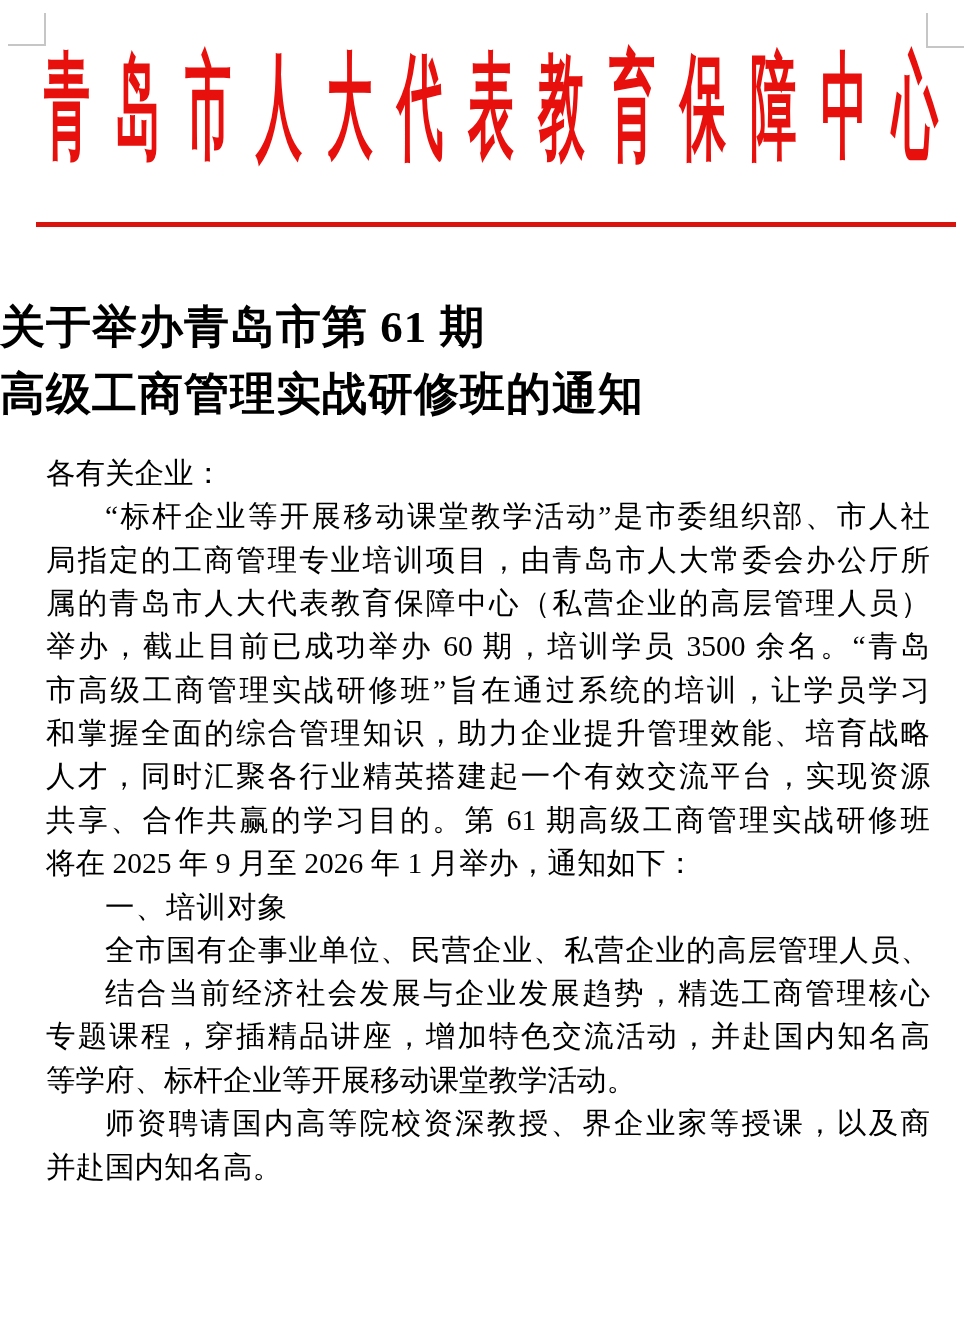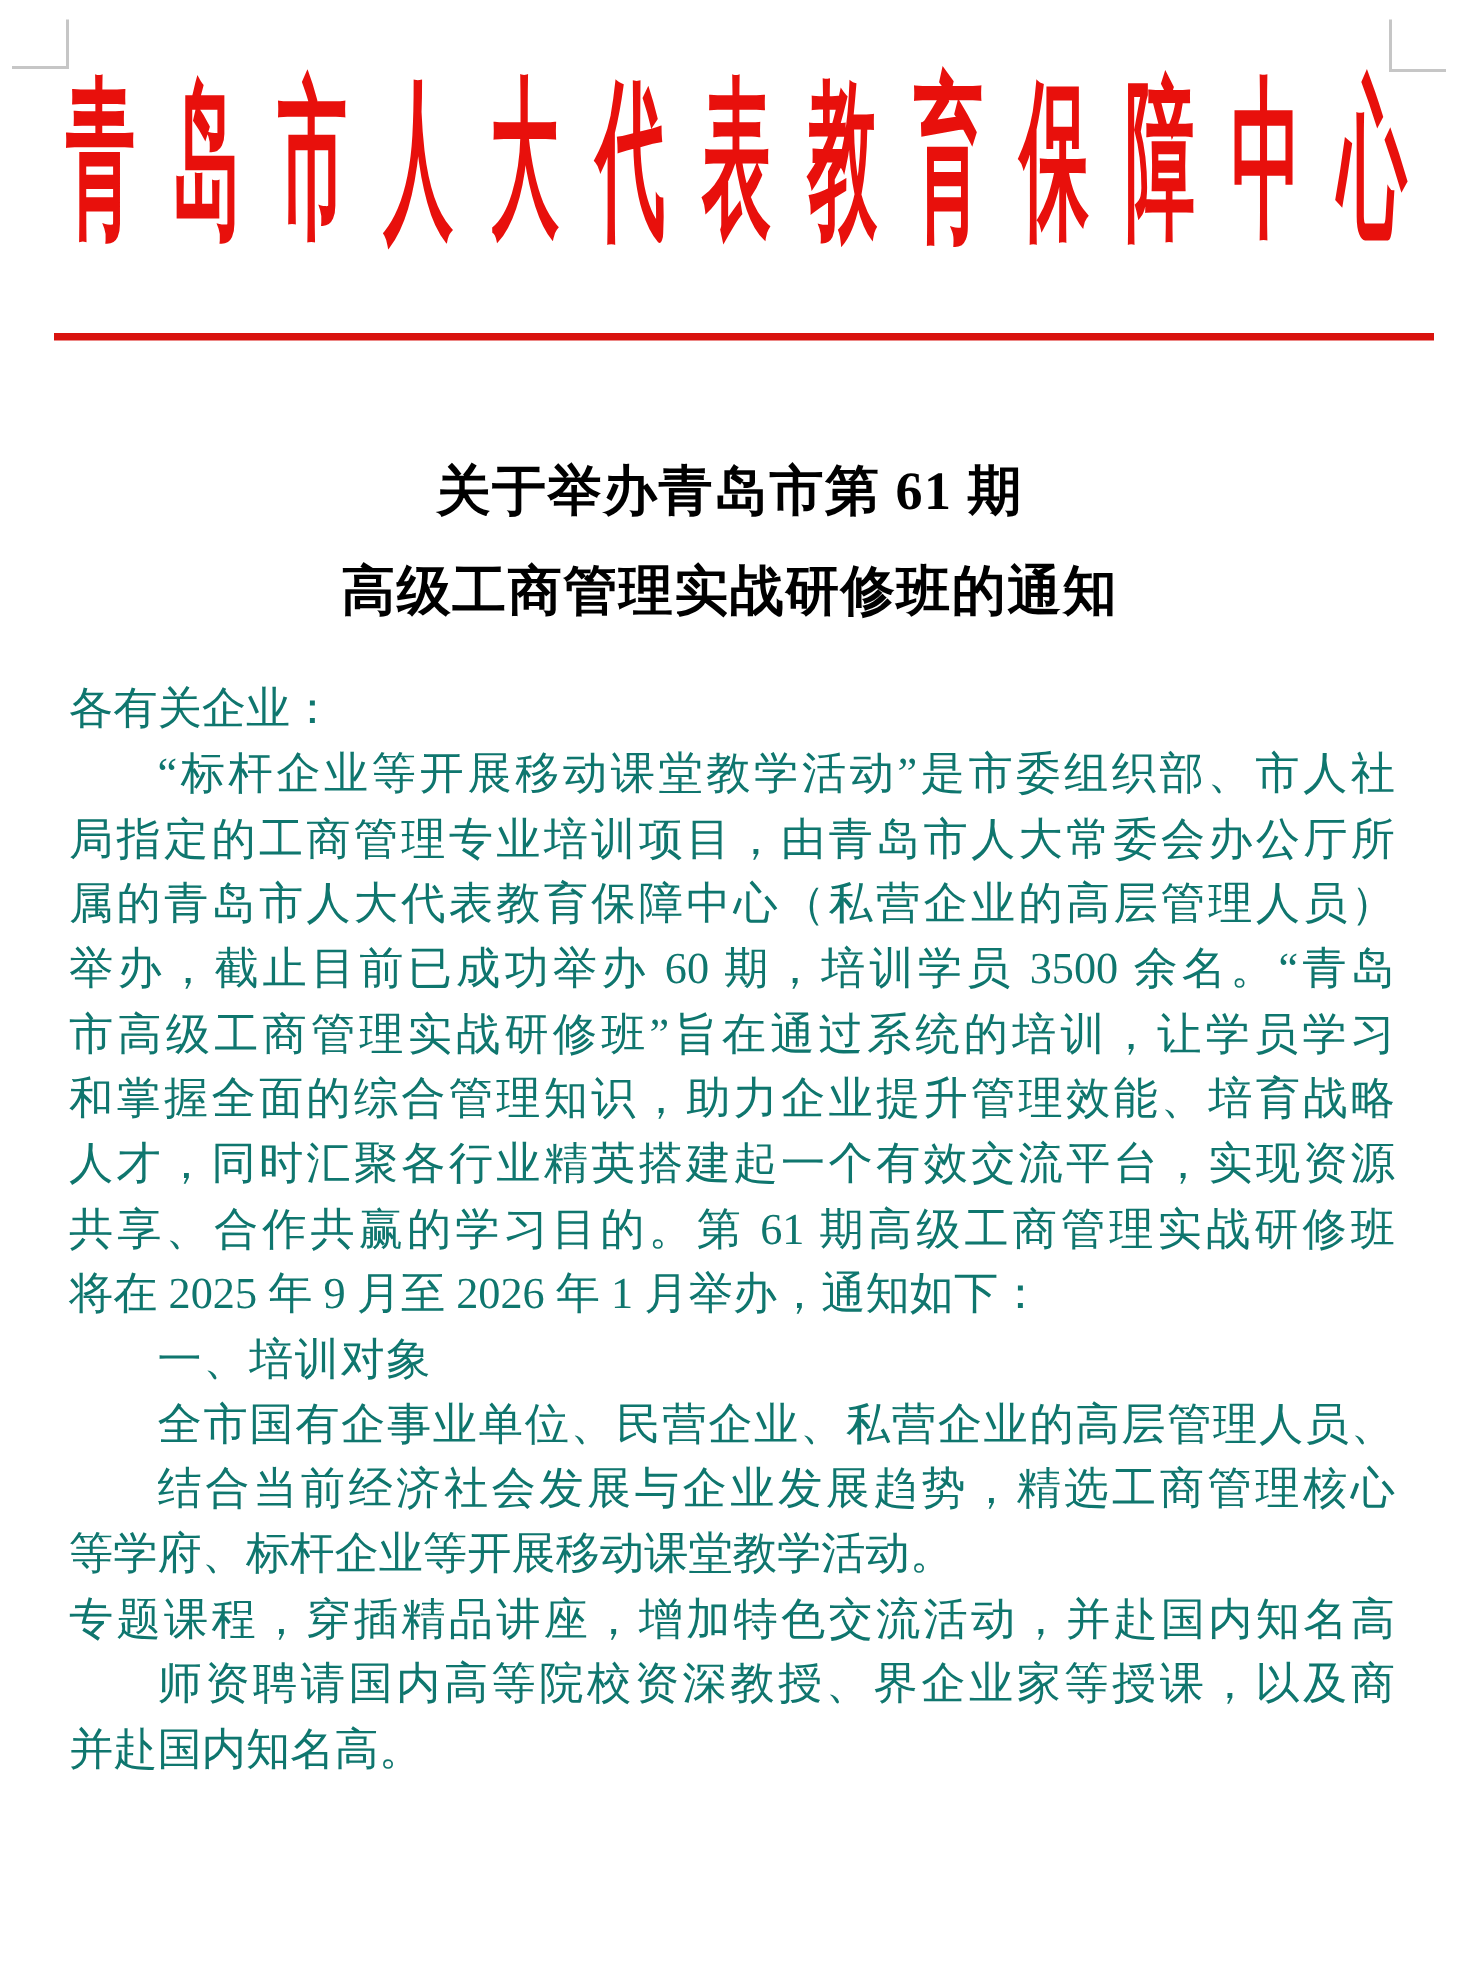--- a/index.html
+++ b/index.html
@@ -57,35 +57,34 @@
     top: 222px;
     width: 920px;
     height: 5px;
   }
   
   .doc-title {
     position: absolute;
     left: 0;
     top: 294px;
     width: 973px;
-    text-align: center;
     font-weight: bold;
-    font-size: 36px;
+    font-size: 45px;
     line-height: 67px;
     color: #000000;
     letter-spacing: 1px;
   }
   
   .doc-body {
     position: absolute;
     left: 46px;
     top: 452px;
     width: 884px;
     font-size: 29.5px;
-    color: #0f766e;
+    color: #000000;
   }
   .doc-body .line {
     height: 43.35px;
     line-height: 43.35px;
     white-space: nowrap;
     text-align: left;
   }
   .doc-body .line.justify {
     white-space: normal;
     text-align: justify;
@@ -139,19 +138,19 @@
       <div class="line justify">属的青岛市人大代表教育保障中心（私营企业的高层管理人员）</div>
       <div class="line justify">举办，截止目前已成功举办 60 期，培训学员 3500 余名。“青岛</div>
       <div class="line justify">市高级工商管理实战研修班”旨在通过系统的培训，让学员学习</div>
       <div class="line justify">和掌握全面的综合管理知识，助力企业提升管理效能、培育战略</div>
       <div class="line justify">人才，同时汇聚各行业精英搭建起一个有效交流平台，实现资源</div>
       <div class="line justify">共享、合作共赢的学习目的。第 61 期高级工商管理实战研修班</div>
       <div class="line plain">将在 2025 年 9 月至 2026 年 1 月举办，通知如下：</div>
       <div class="line heading indent">一、培训对象</div>
       <div class="line justify indent">全市国有企事业单位、民营企业、私营企业的高层管理人员、</div>
       <div class="line justify indent">结合当前经济社会发展与企业发展趋势，精选工商管理核心</div>
+      <div class="line justify">专题课程，穿插精品讲座，增加特色交流活动，并赴国内知名高</div>
       <div class="line plain">等学府、标杆企业等开展移动课堂教学活动。</div>
-      <div class="line justify">专题课程，穿插精品讲座，增加特色交流活动，并赴国内知名高</div>
       <div class="line justify indent">师资聘请国内高等院校资深教授、界企业家等授课，以及商</div>
       <div class="line plain">并赴国内知名高。</div>
     </div>
 
 </div>
 
 </body></html>

